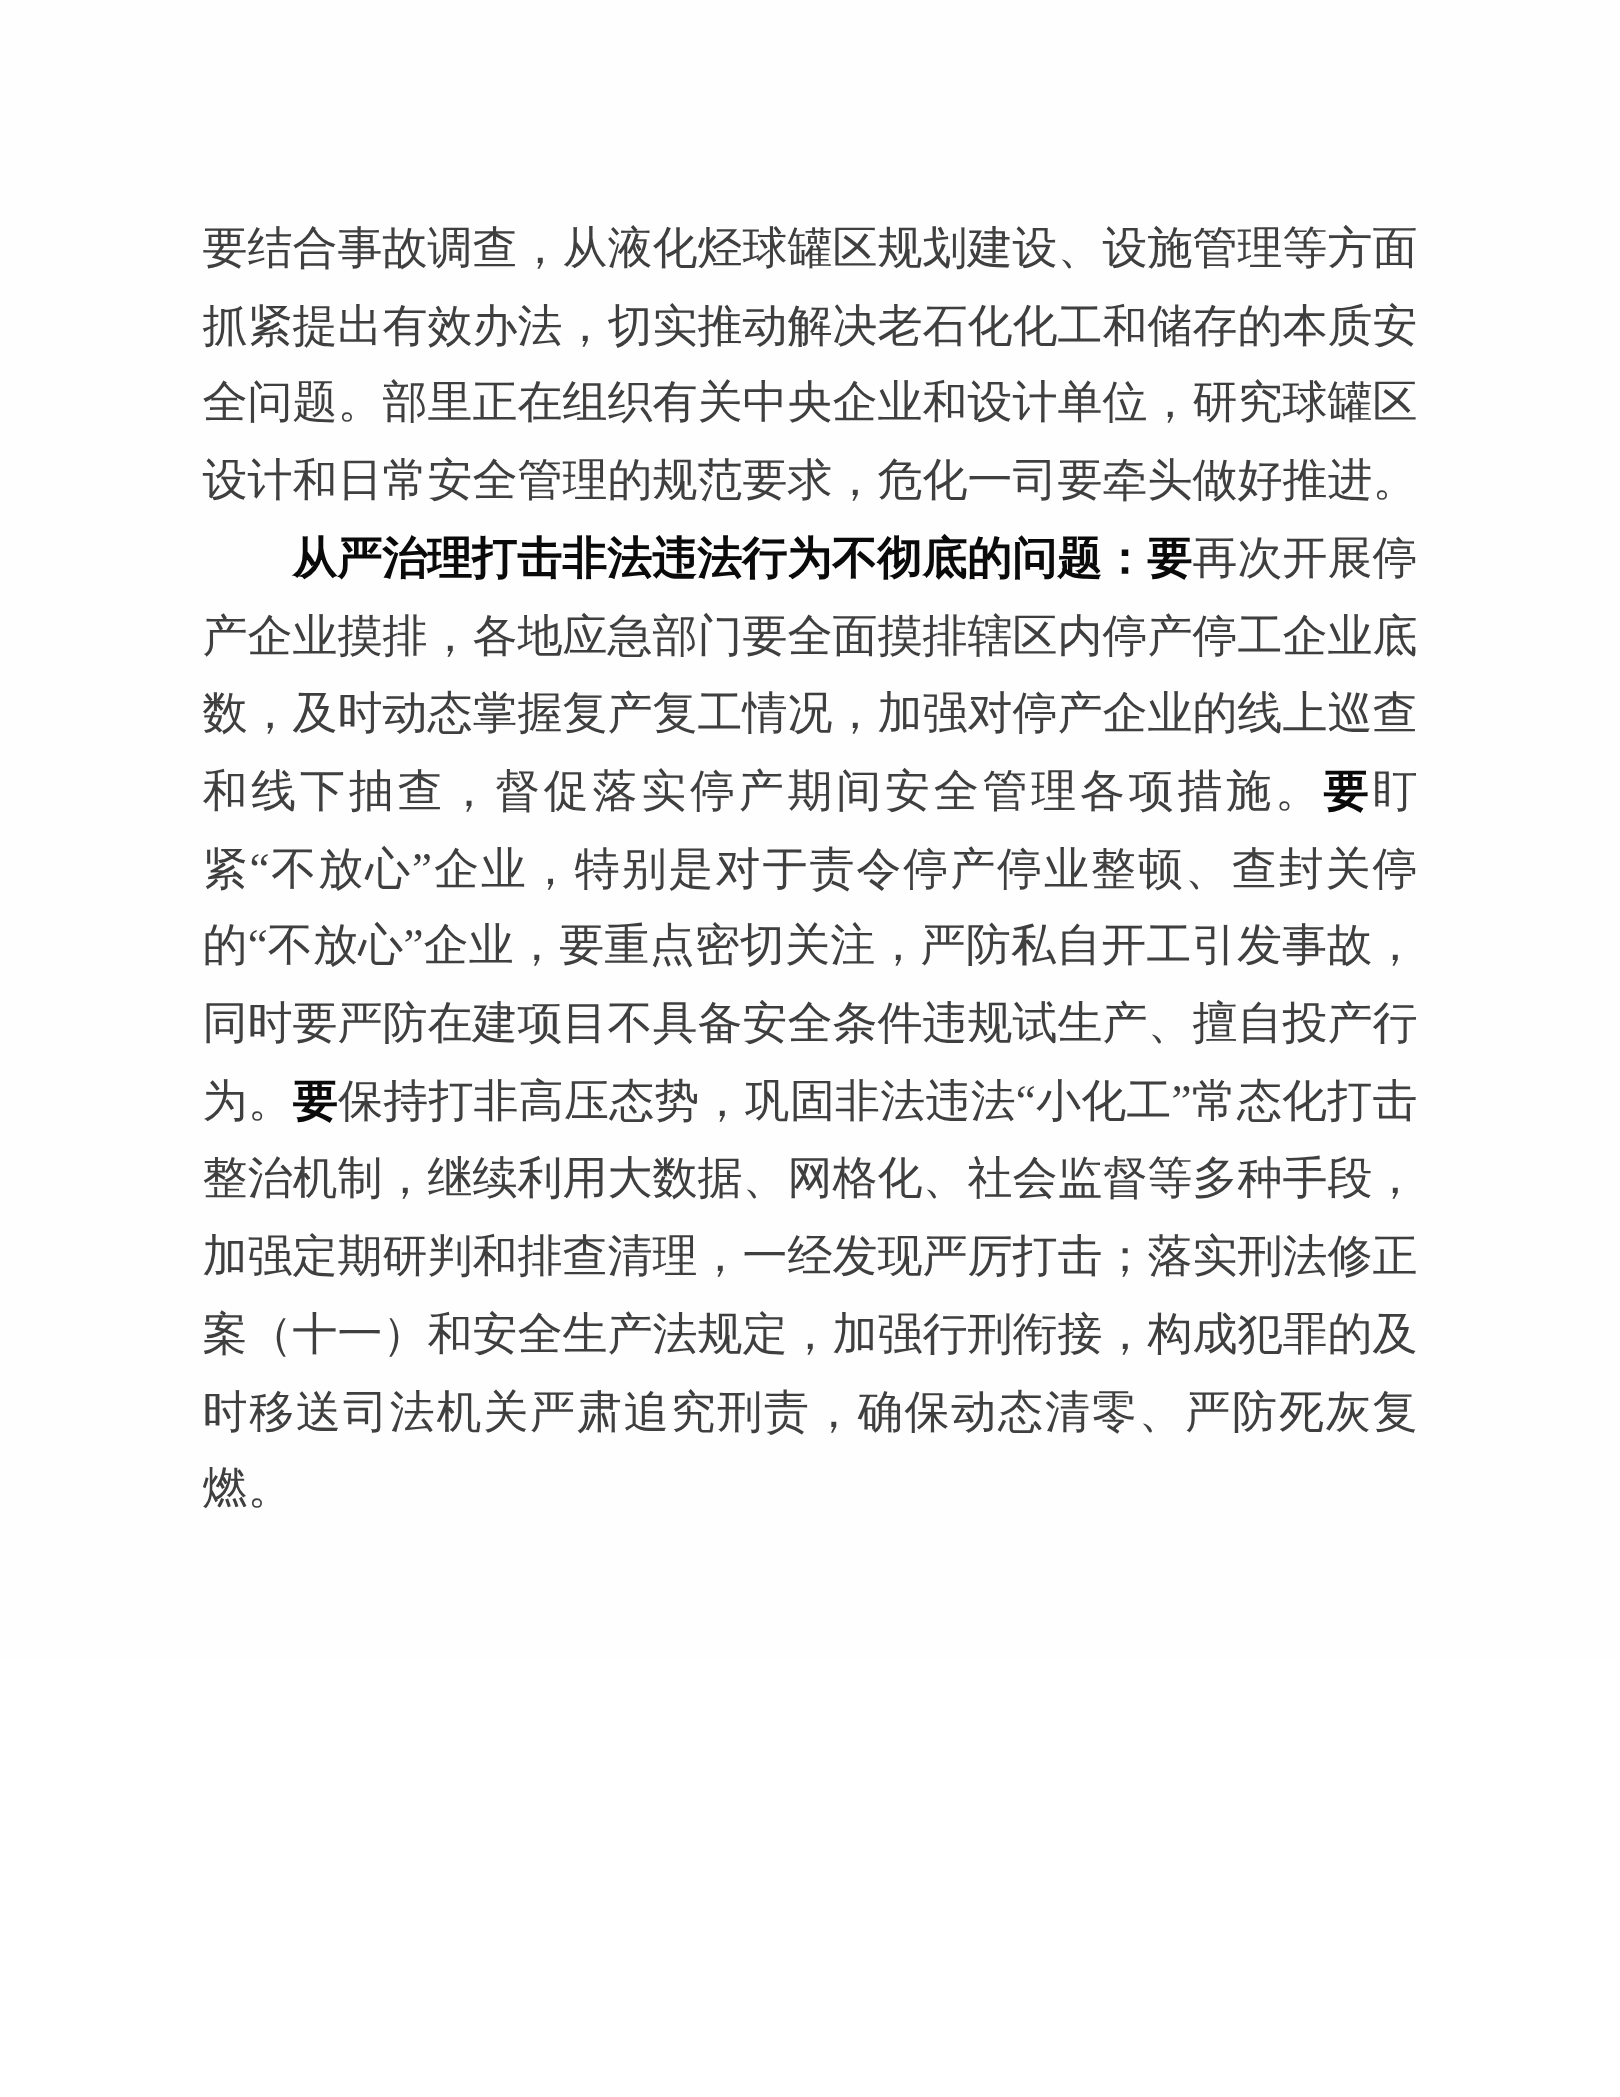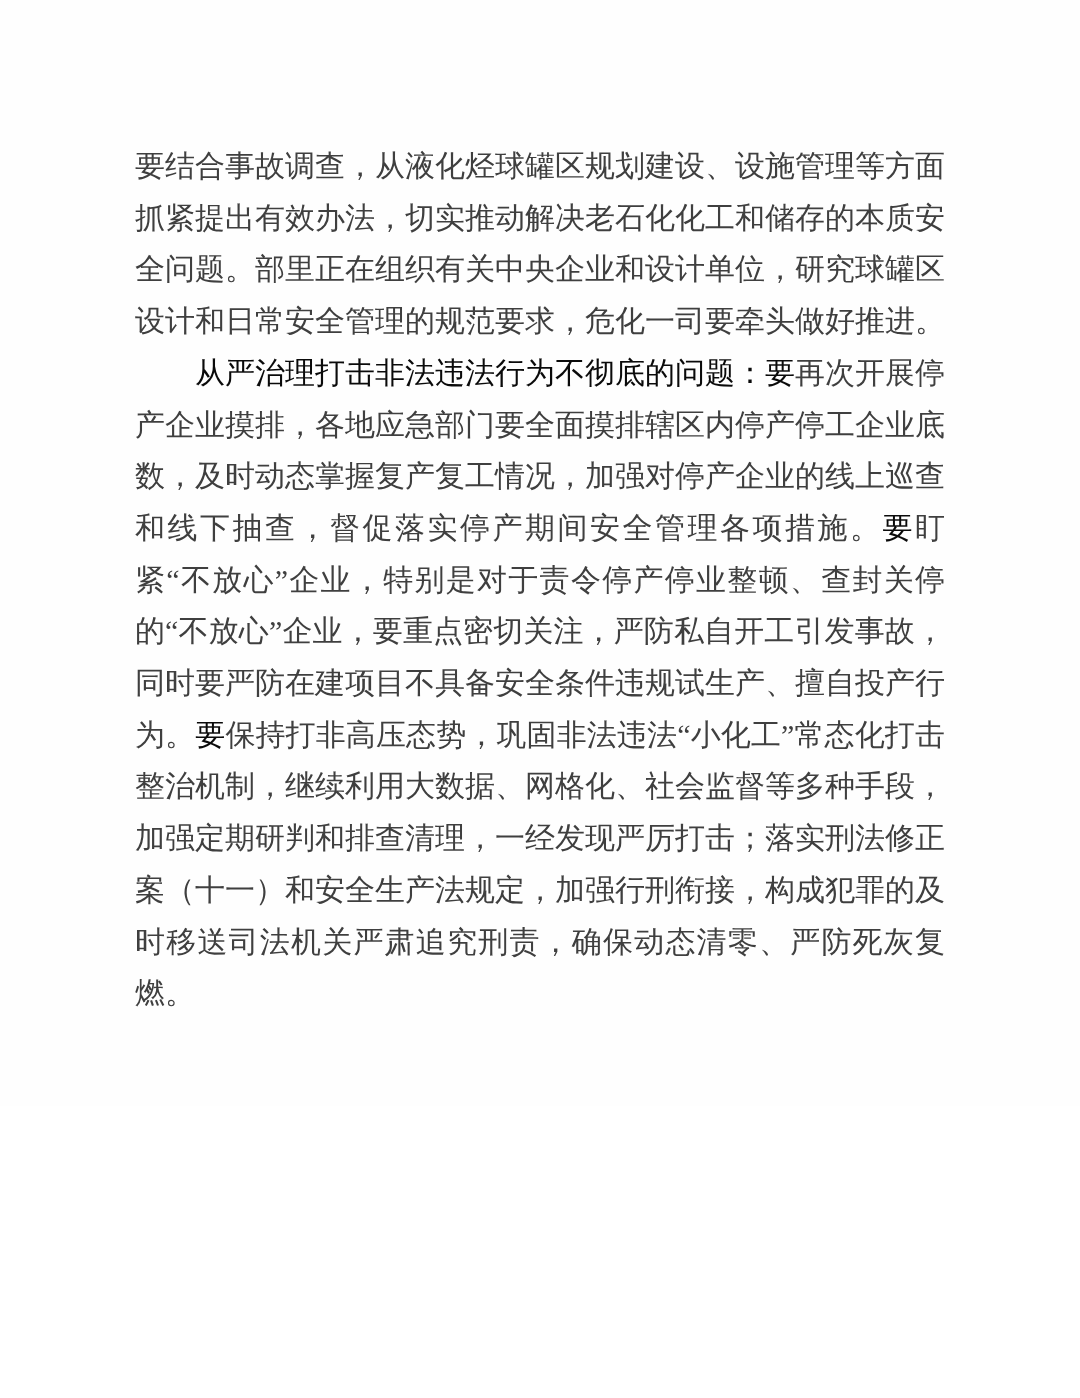--- a/index.html
+++ b/index.html
@@ -32,21 +32,21 @@
     padding: 0;
   }
   .para.indent {
     text-indent: 2em;
   }
   .run {
     font-weight: normal;
   }
   .run.bold {
     font-family: "Liberation Sans", "DejaVu Sans", sans-serif;
-    font-weight: 400;
+    font-weight: 700;
   }
 </style>
 </head>
 <body>
 
 <div class="page" style="background: rgb(254, 254, 254);">
   <div class="doc" id="doc-body" style="color: rgb(63, 63, 63);">
       <p class="para"><span class="run">要结合事故调查，从液化烃球罐区规划建设、设施管理等方面抓紧提出有效办法，切实推动解决老石化化工和储存的本质安全问题。部里正在组织有关中央企业和设计单位，研究球罐区设计和日常安全管理的规范要求，危化一司要牵头做好推进。</span></p>
       <p class="para indent"><span class="run bold" style="color: rgb(10, 10, 10);">从严治理打击非法违法行为不彻底的问题：要</span><span class="run">再次开展停产企业摸排，各地应急部门要全面摸排辖区内停产停工企业底数，及时动态掌握复产复工情况，加强对停产企业的线上巡查和线下抽查，督促落实停产期间安全管理各项措施。</span><span class="run bold" style="color: rgb(10, 10, 10);">要</span><span class="run">盯紧“不放心”企业，特别是对于责令停产停业整顿、查封关停的“不放心”企业，要重点密切关注，严防私自开工引发事故，同时要严防在建项目不具备安全条件违规试生产、擅自投产行为。</span><span class="run bold" style="color: rgb(10, 10, 10);">要</span><span class="run">保持打非高压态势，巩固非法违法“小化工”常态化打击整治机制，继续利用大数据、网格化、社会监督等多种手段，加强定期研判和排查清理，一经发现严厉打击；落实刑法修正案（十一）和安全生产法规定，加强行刑衔接，构成犯罪的及时移送司法机关严肃追究刑责，确保动态清零、严防死灰复燃。</span></p>
     </div>

